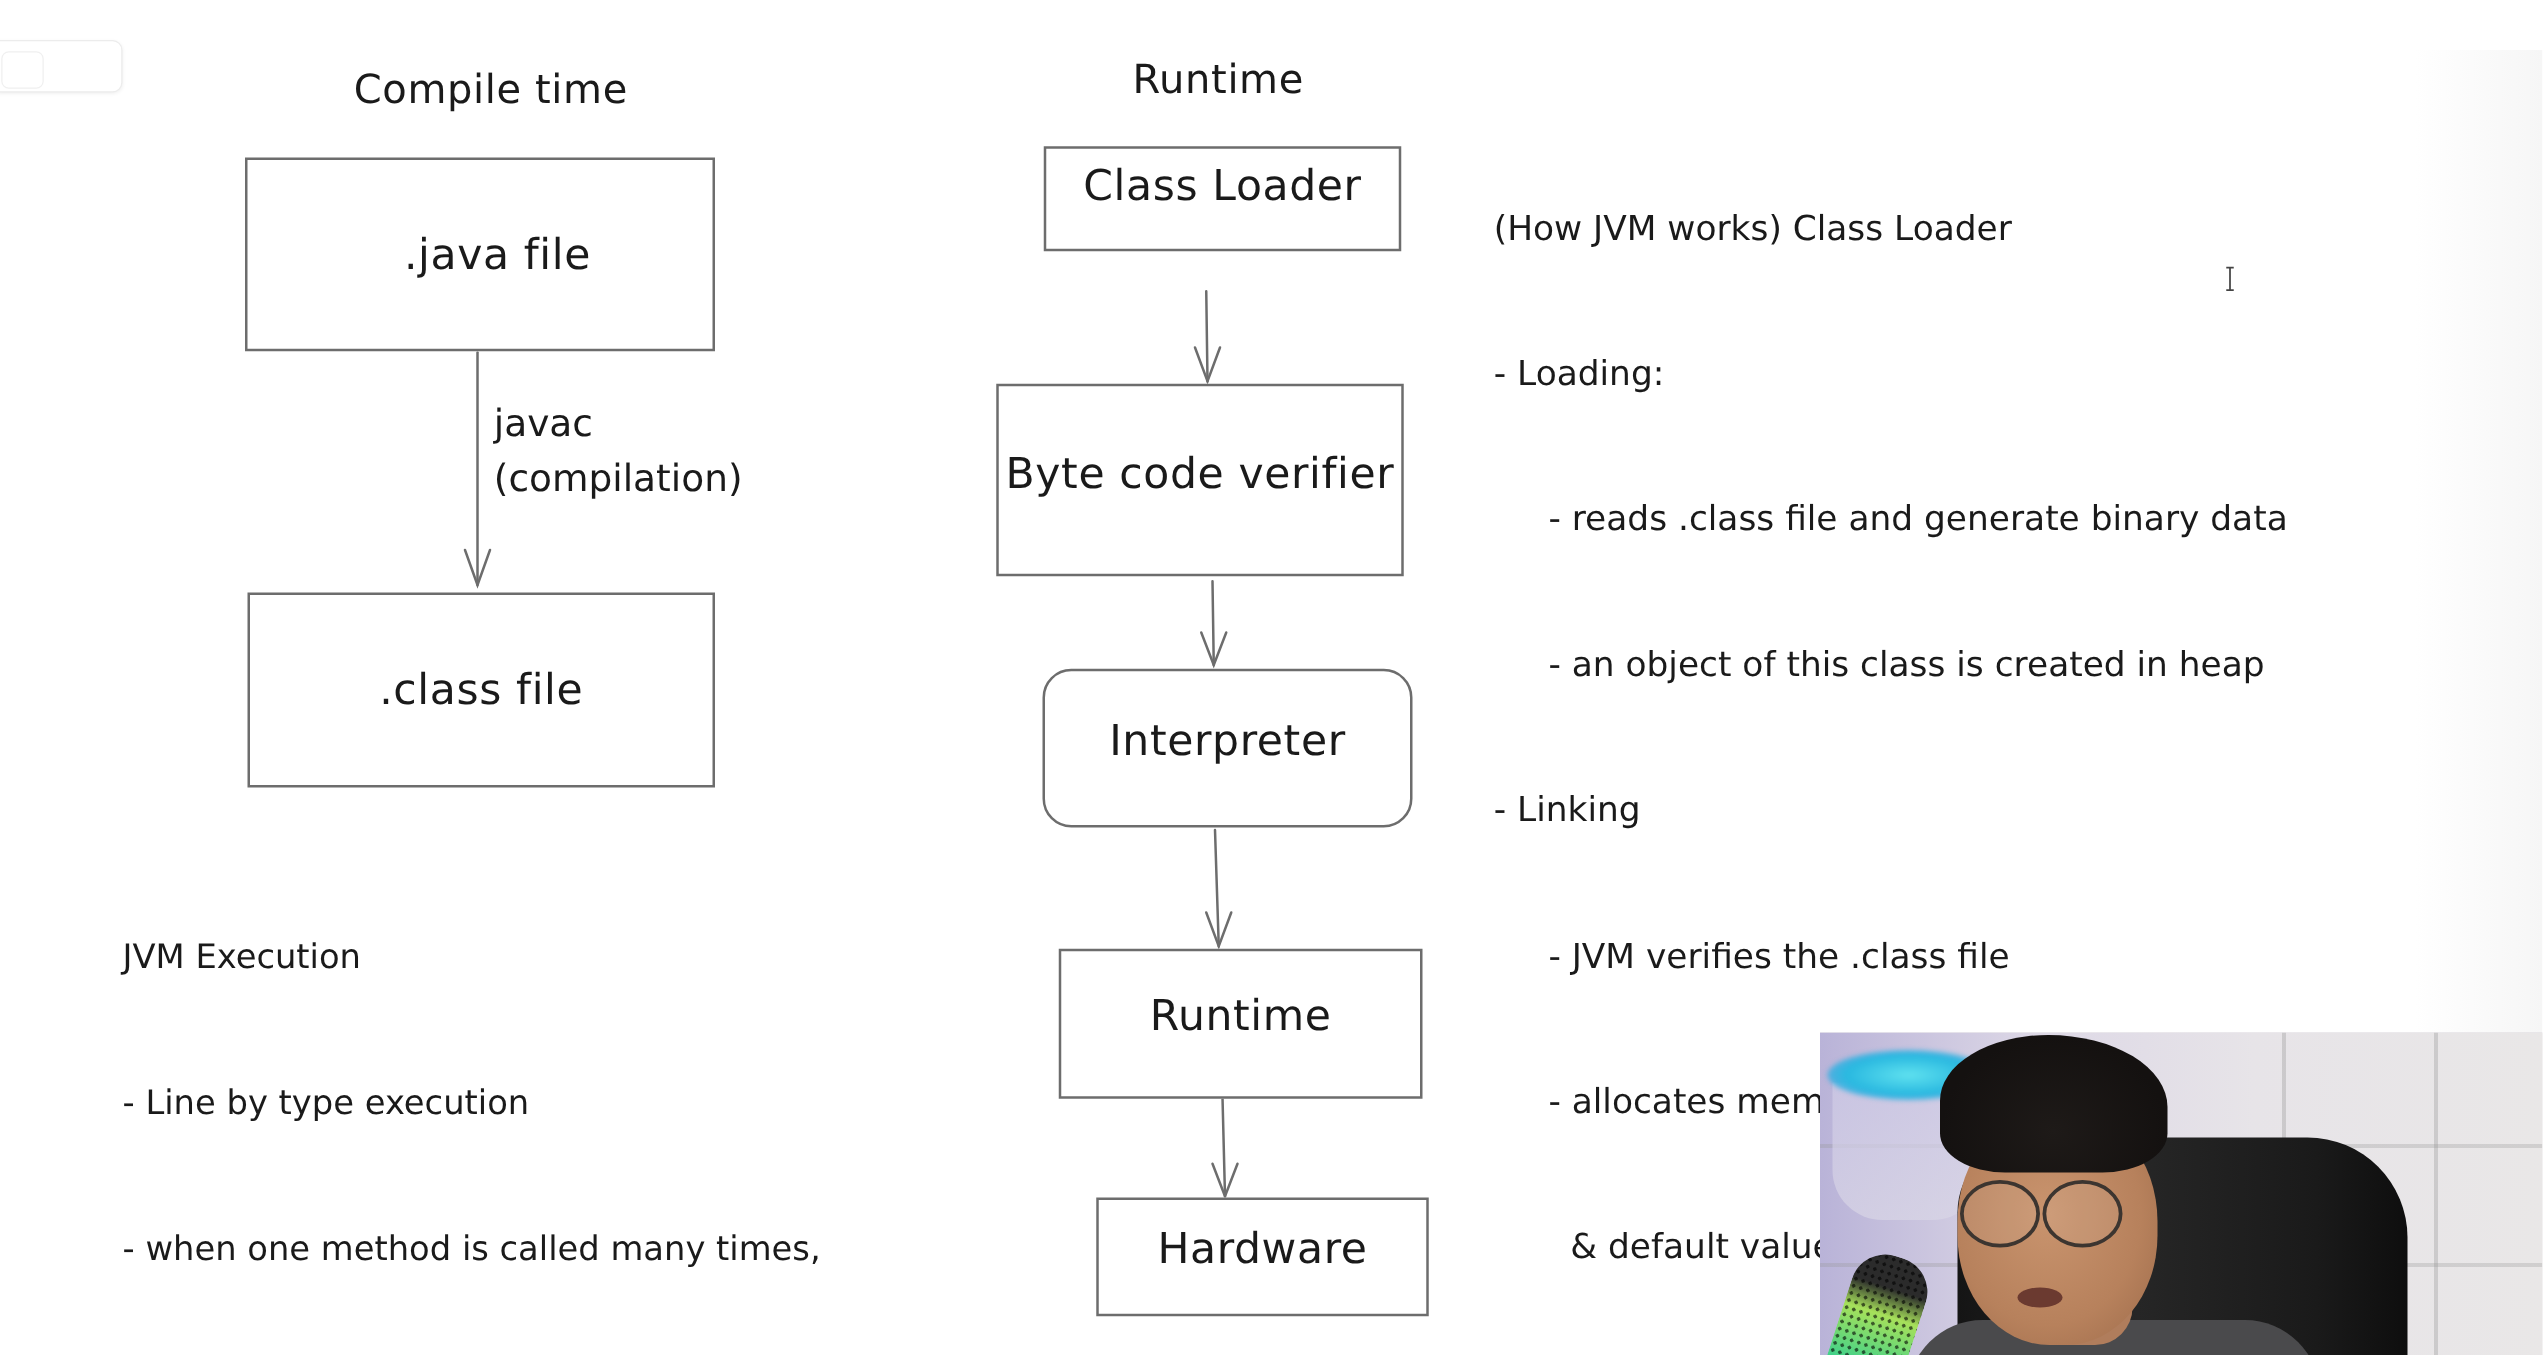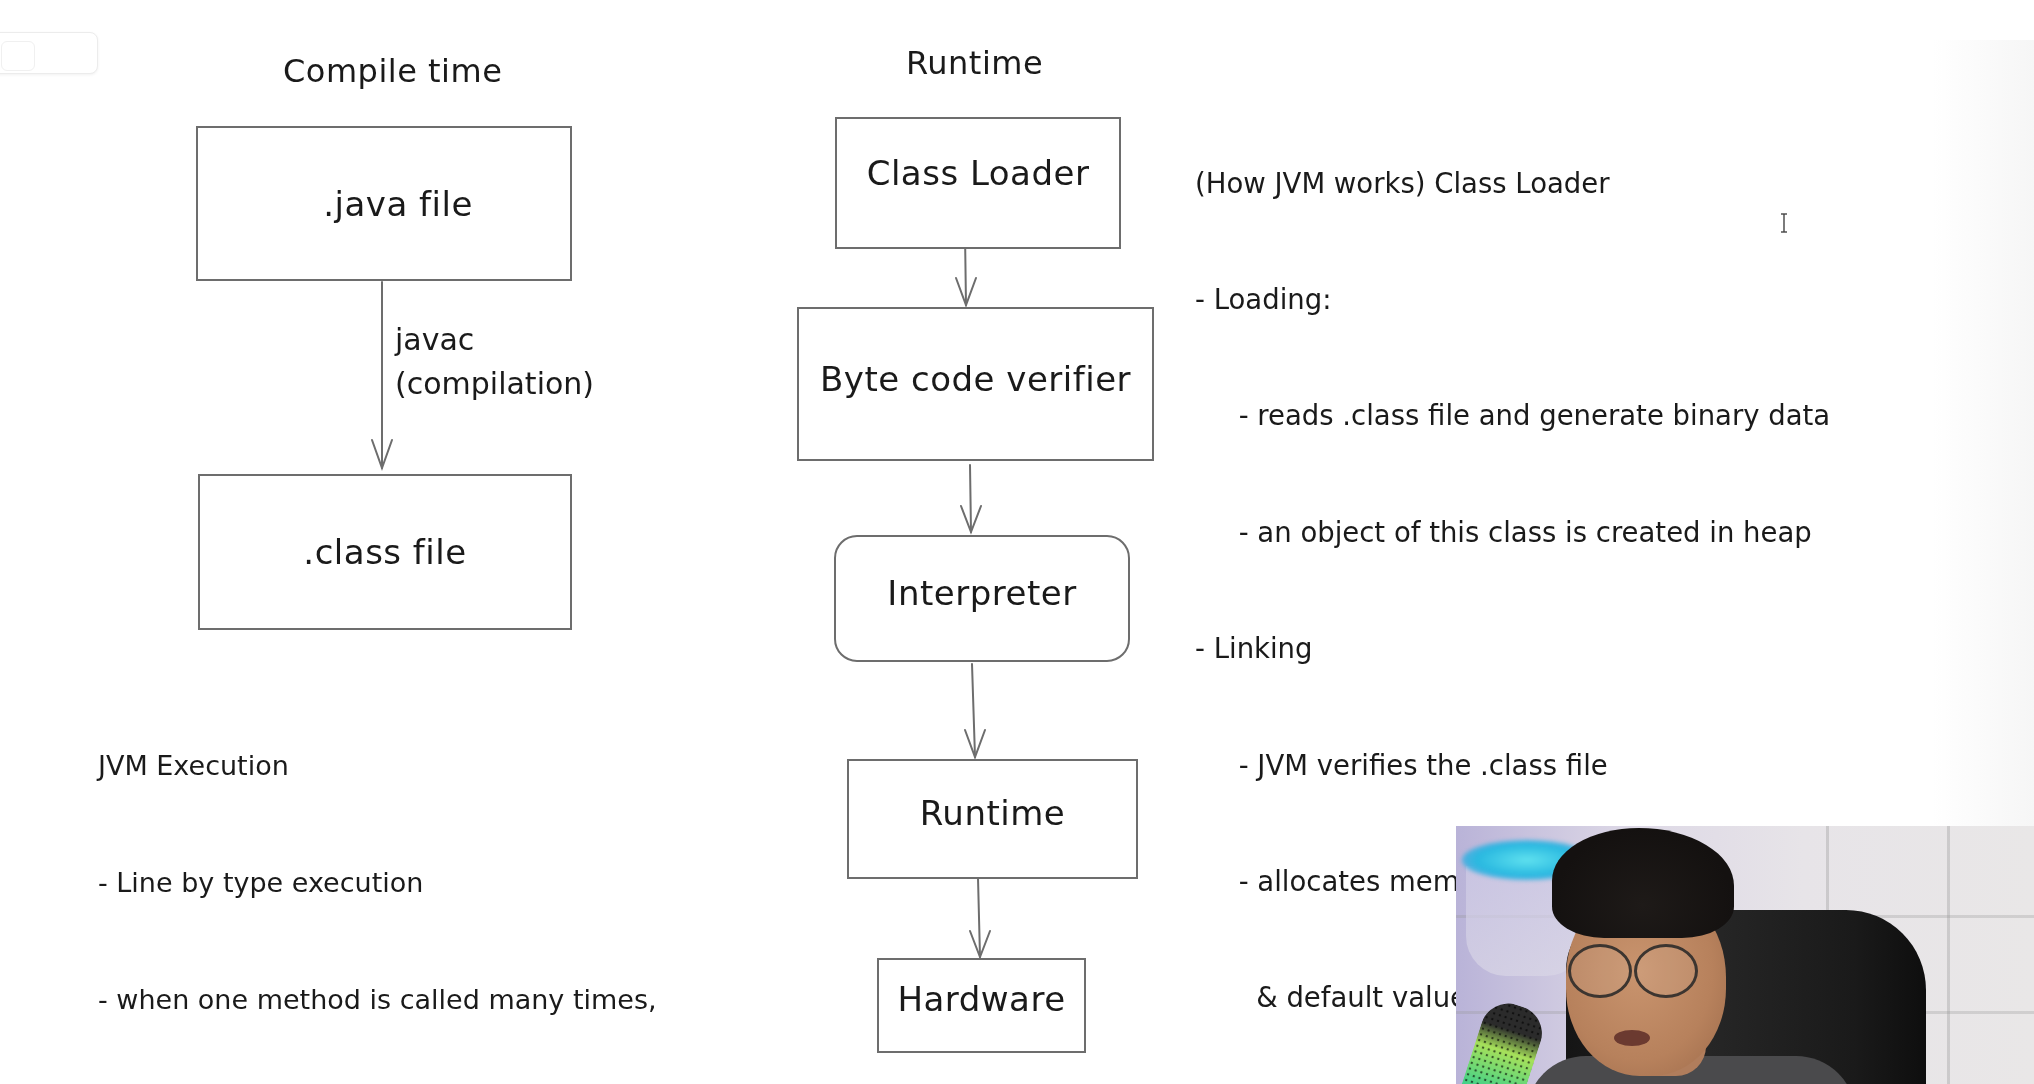--- a/index.html
+++ b/index.html
@@ -258,33 +258,33 @@
   </div>
   <div class="box" style="left:198px; top:434px; width:374px; height:156px;text-align:right;">
     <span>.class file</span>
   </div>
 
   <div class="edge-label" style="left:395px; top:278px;">
     <div>javac</div>
     <div>(compilation)</div>
   </div>
 
-  <div class="box" style="left:835px; top:77px; width:286px; height:132px; padding-bottom:20px;">
+  <div class="box" style="left:835px; top:77px; width:286px; height:84px; padding-bottom:20px;">
     <span>Class Loader</span>
   </div>
-  <div class="box" style="left:797px; top:267px; width:357px; height:154px; padding-bottom:10px;">
+  <div class="box" style="left:797px; top:267px; width:326px; height:154px; padding-bottom:10px;">
     <span>Byte code verifier</span>
   </div>
   <div class="box" style="left:834px; top:495px; width:296px; height:127px; padding-bottom:12px;border-radius:23px;">
     <span>Interpreter</span>
   </div>
   <div class="box" style="left:847px; top:719px; width:291px; height:120px; padding-bottom:12px;">
     <span>Runtime</span>
   </div>
-  <div class="box" style="left:877px; top:918px; width:209px; height:95px; padding-bottom:14px;">
+  <div class="box" style="left:877px; top:918px; width:266px; height:95px; padding-bottom:14px;">
     <span>Hardware</span>
   </div>
 
   <div class="notes" style="left:98px; top:628px;">
     <div>JVM Execution</div>
     <div>- Line by type execution</div>
     <div>- when one method is called many times,</div>
     
     
     

